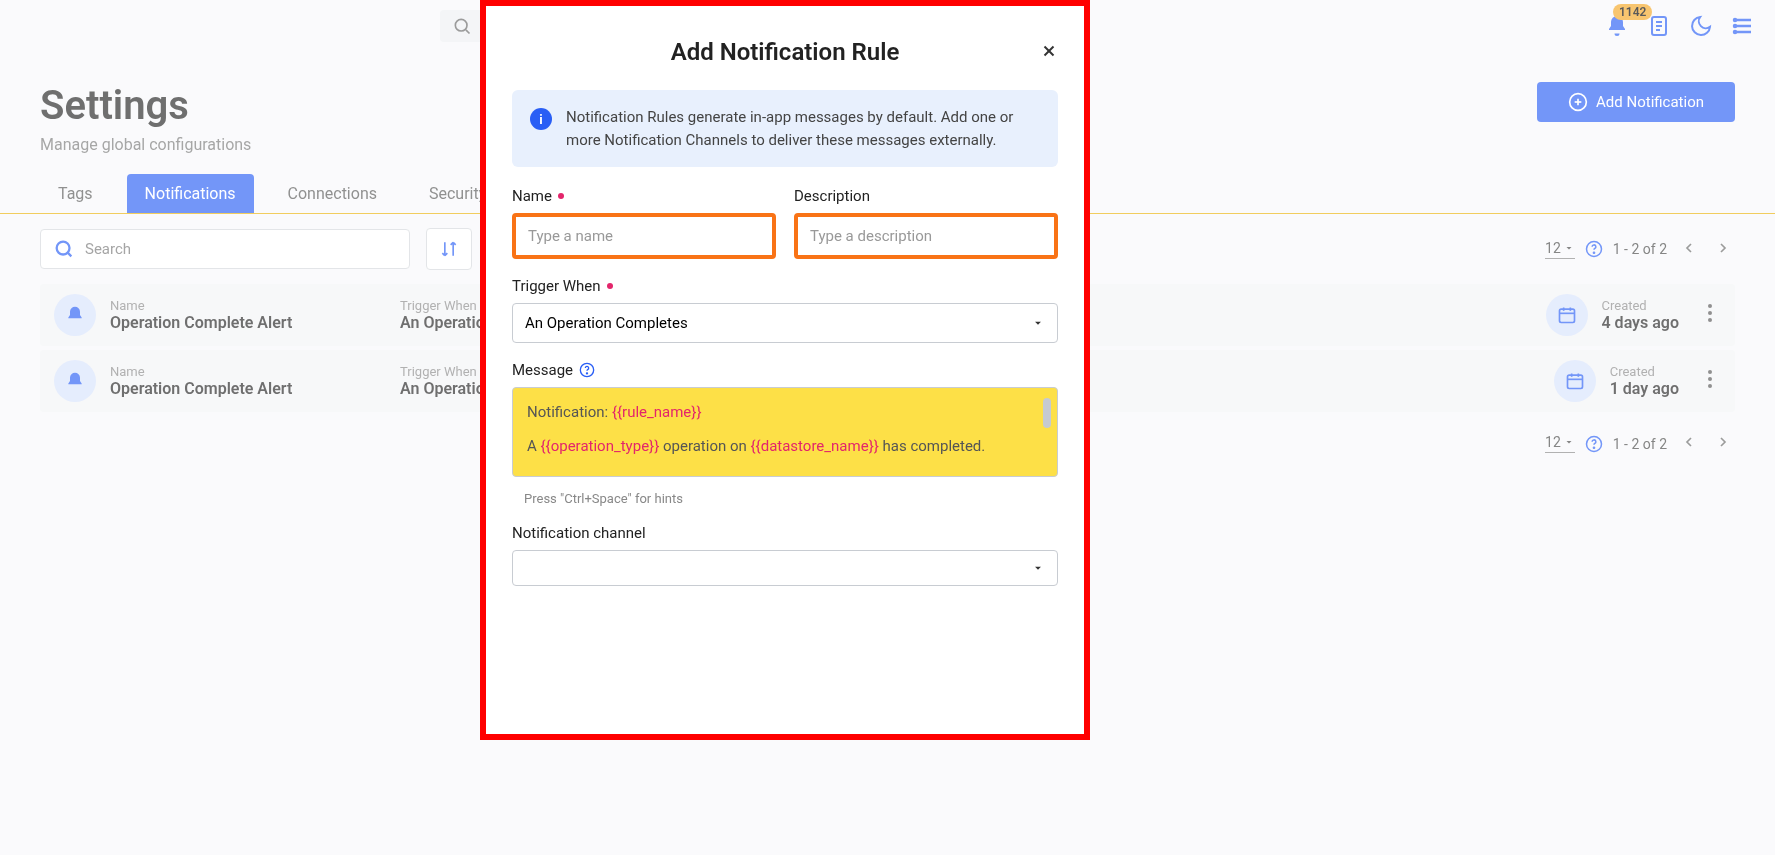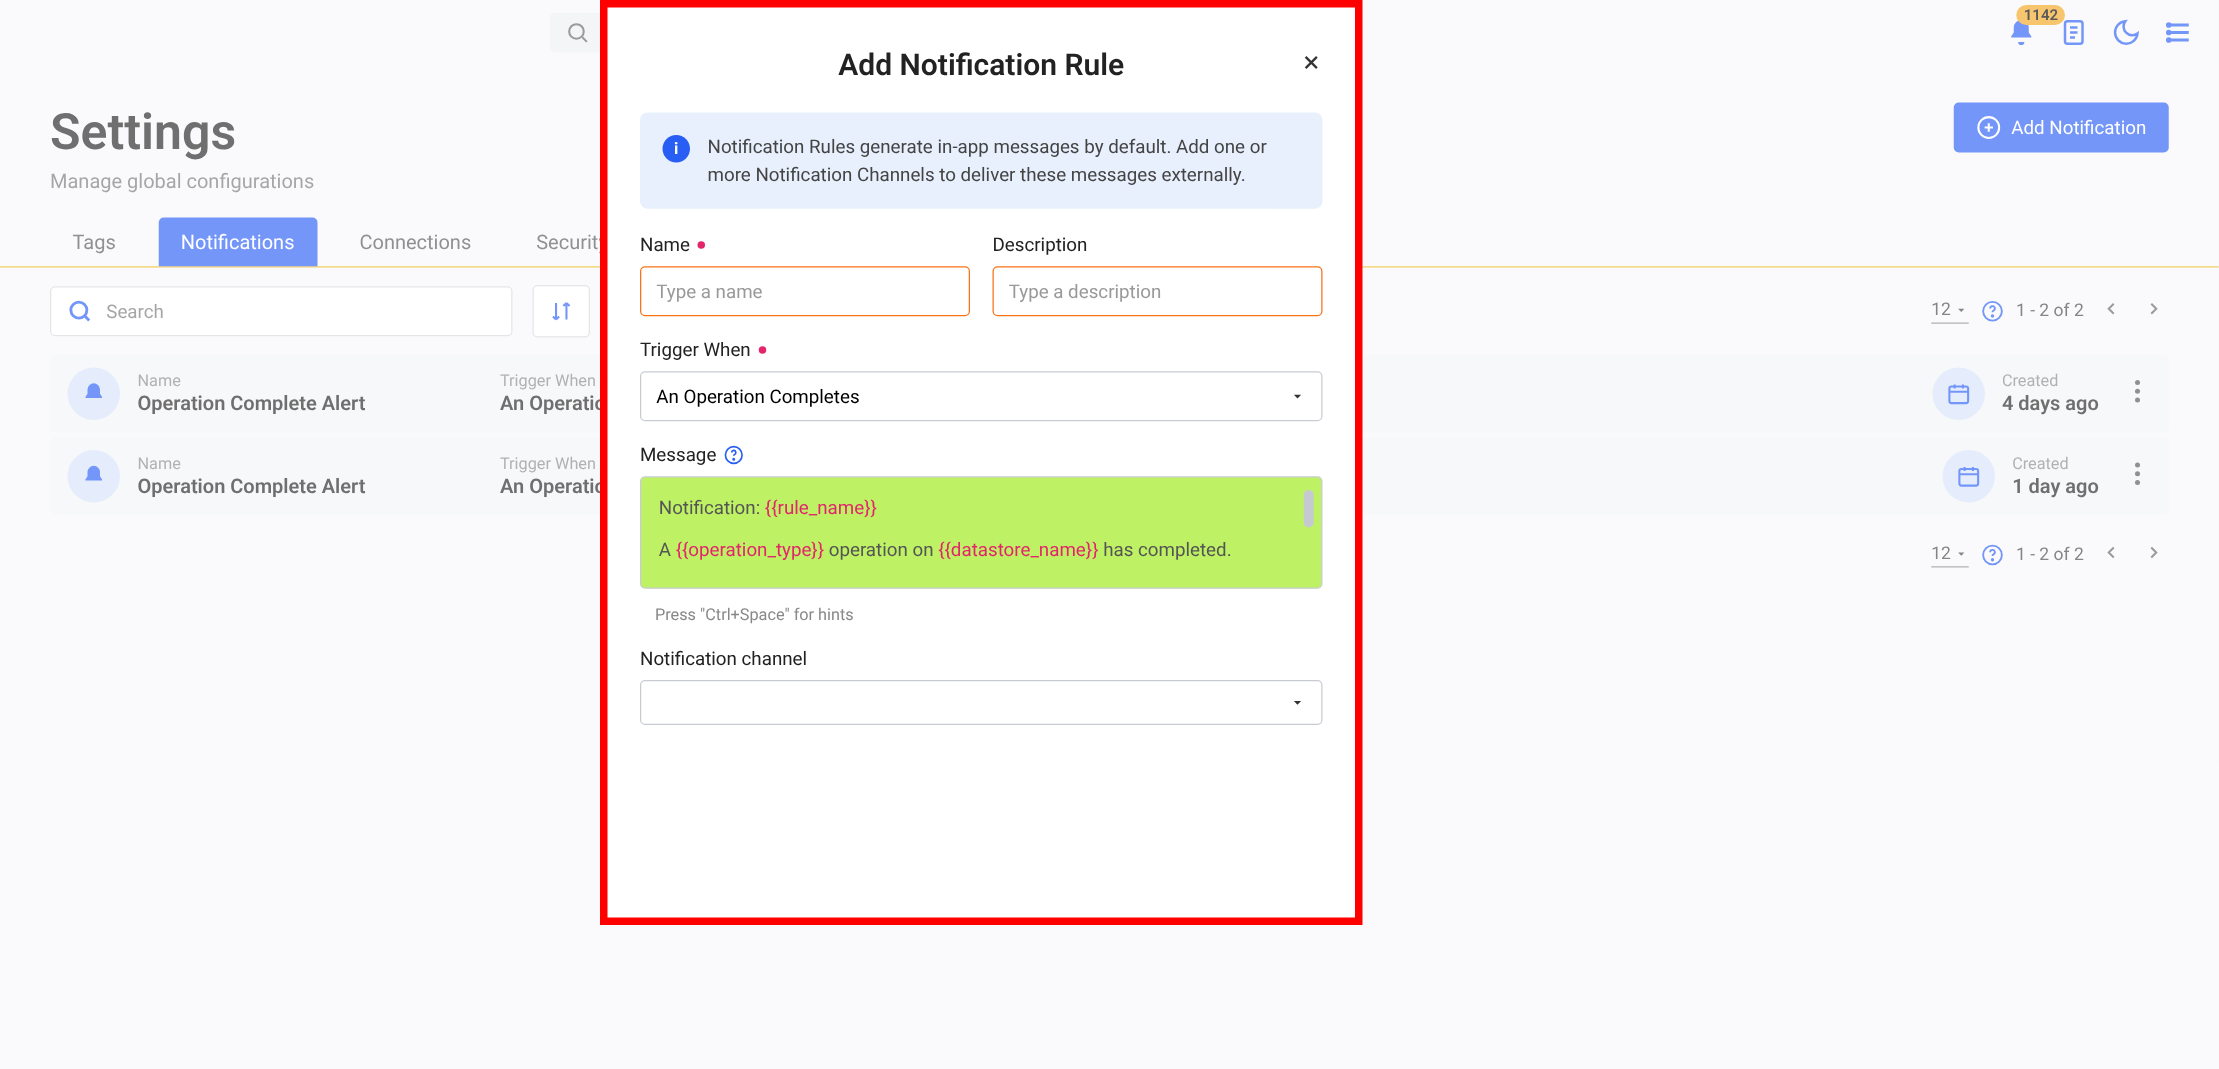--- a/index.html
+++ b/index.html
@@ -12,21 +12,21 @@
 .search-top input { border: none; background: transparent; outline: none; font-size: 15px; color: #666; flex: 1; }
 .topbar-right { margin-left: auto; display: flex; align-items: center; gap: 18px; }
 .bell-wrapper { position: relative; }
 .badge { position: absolute; top: -10px; left: 8px; background: #f5a623; color: #000; font-size: 12px; font-weight: 600; padding: 1px 6px; border-radius: 10px; }
 .icon-btn { display: flex; align-items: center; justify-content: center; cursor: pointer; color: #295ef5; }
 
 
 .page-header { padding: 30px 40px 20px 40px; display: flex; align-items: flex-start; }
 .page-title { font-size: 40px; font-weight: 600; color: #222; }
 .page-subtitle { font-size: 16px; color: #777; margin-top: 6px; }
-.add-btn { margin-left: auto; background: #295ef5; color: #fff; border: none; padding: 10px 18px; border-radius: 4px; font-size: 15px; display: flex; align-items: center; gap: 8px; cursor: pointer; }
+.add-btn { margin-left: auto; background: #295ef5; color: #fff; border: none; padding: 10px 31px; border-radius: 4px; font-size: 15px; display: flex; align-items: center; gap: 8px; cursor: pointer; }
 
 
 .tabs { display: flex; gap: 16px; padding: 0 40px; border-bottom: 1px solid #eab308; }
 .tab { padding: 10px 18px; font-size: 16px; color: #555; cursor: pointer; border-radius: 4px 4px 0 0; }
 .tab.active { background: #295ef5; color: #fff; }
 
 
 .toolbar { display: flex; align-items: center; padding: 14px 40px; gap: 16px; }
 .search-box { display: flex; align-items: center; border: 1px solid #d5d8dc; border-radius: 4px; padding: 8px 12px; width: 370px; background: #fff; }
 .search-box svg { margin-right: 10px; }
@@ -61,24 +61,24 @@
 .modal-close { position: absolute; top: 34px; right: 26px; cursor: pointer; font-size: 22px; color: #333; }
 .modal-title { text-align: center; font-size: 24px; font-weight: 600; margin-top: 32px; color: #222; }
 .modal-body { padding: 24px 26px 10px 26px; }
 .info-box { background: #e8f0fd; border-radius: 6px; padding: 16px 18px; display: flex; gap: 14px; }
 .info-icon { width: 22px; height: 22px; border-radius: 50%; background: #295ef5; color: #fff; display: flex; align-items: center; justify-content: center; font-size: 13px; font-weight: bold; flex-shrink: 0; margin-top: 2px; }
 .info-text { font-size: 15px; color: #444; line-height: 1.5; }
 .form-row { display: flex; gap: 18px; margin-top: 20px; }
 .form-group { flex: 1; display: flex; flex-direction: column; gap: 8px; }
 .form-label { font-size: 15px; color: #222; display: flex; align-items: center; gap: 6px; }
 .req-dot { width: 6px; height: 6px; background: #e3256b; border-radius: 50%; }
-.form-input { border: 1px solid #f97316; border-radius: 4px; padding: 10px 12px; font-size: 15px; outline: none; }
+.form-input { border: 4px solid #f97316; border-radius: 4px; padding: 10px 12px; font-size: 15px; outline: none; }
 .form-input::placeholder { color: #999; }
 .form-select { border: 1px solid #c8ccd2; border-radius: 4px; padding: 10px 12px; font-size: 15px; display: flex; align-items: center; justify-content: space-between; cursor: pointer; }
-.msg-box { border: 1px solid #c8ccd2; background: #bef264; border-radius: 4px; padding: 12px 14px; font-size: 15px; color: #555; position: relative; min-height: 90px; line-height: 1.6; }
+.msg-box { border: 1px solid #c8ccd2; background: #fde047; border-radius: 4px; padding: 12px 14px; font-size: 15px; color: #555; position: relative; min-height: 90px; line-height: 1.6; }
 .tmpl-var { color: #e3256b; }
 .msg-scroll { position: absolute; right: 6px; top: 10px; width: 8px; height: 30px; background: #c5cad1; border-radius: 4px; }
 .hint-text { font-size: 13px; color: #888; margin-top: 6px; padding-left: 12px; }
 .form-group.full { margin-top: 18px; }
 </style>
 </head>
 <body>
 
 <div class="topbar">
   <div class="search-top">

